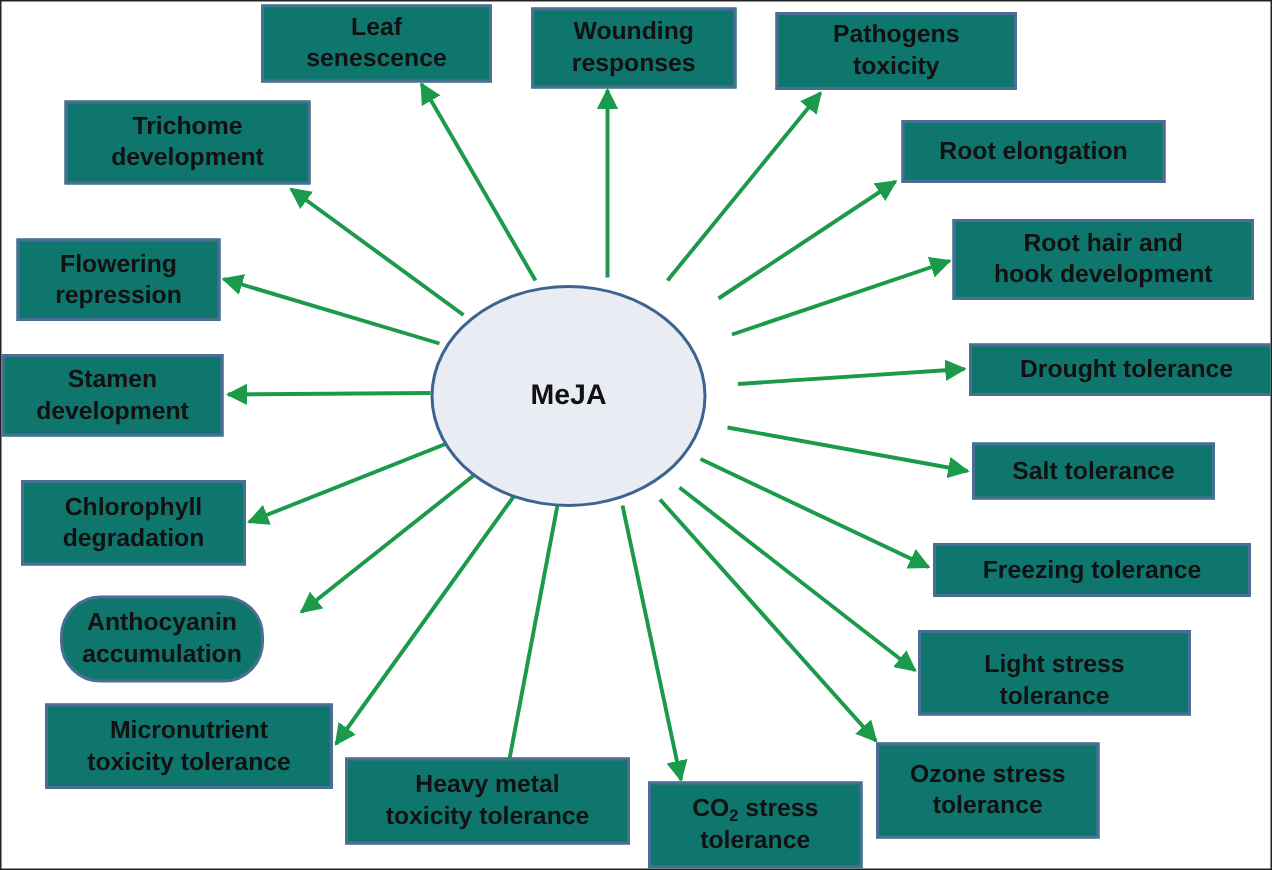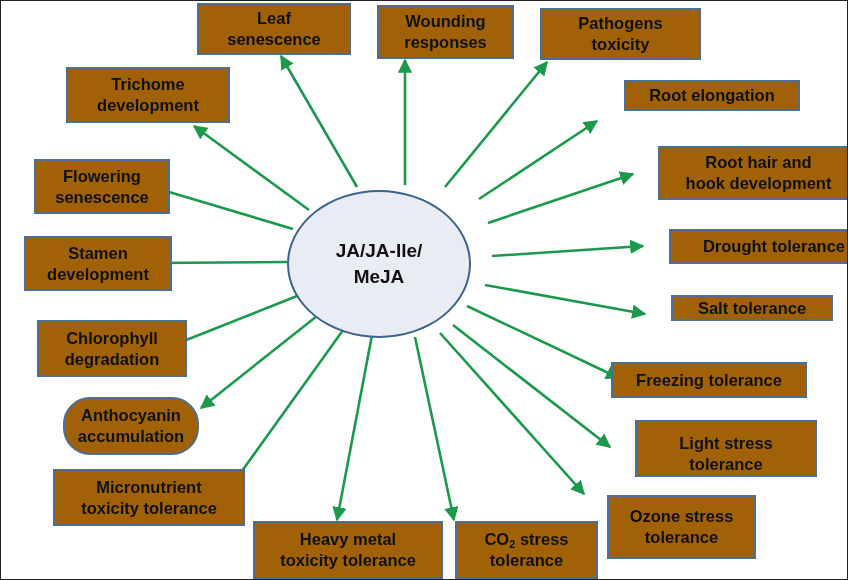--- a/index.html
+++ b/index.html
@@ -4,27 +4,26 @@
 <style>
   html, body { margin: 0; padding: 0; background: #ffffff; }
   body { width: 848px; height: 580px; overflow: hidden; }
   #frame {
     position: relative; width: 846px; height: 578px;
     border: 1px solid #222; background: #ffffff; overflow: hidden;
   }
   svg#links { position: absolute; left: 0; top: 0; }
   .box {
     position: absolute; box-sizing: border-box;
-    background: #a16207; border: 2px solid #4a6e94;
+    background: #0f766e; border: 2px solid #4a6e94;
     display: flex; align-items: center; justify-content: center;
     text-align: center;
     font-family: "Liberation Sans", sans-serif; font-weight: bold;
     font-size: 16.5px; line-height: 21px; color: #111;
     white-space: pre-line;
-    margin-left: 23px;
   }
   .hub {
     position: absolute; box-sizing: border-box;
     border: 2px solid #3c6490; border-radius: 50%;
     background: #e9ecf2;
     display: flex; align-items: center; justify-content: center; text-align: center;
     font-family: "Liberation Sans", sans-serif; font-weight: bold;
     font-size: 19px; line-height: 26px; color: #111;
   }
   sub { font-size: 11px; vertical-align: -3px; line-height: 0; }
@@ -54,52 +53,51 @@
       <line x1="316" y1="315" x2="200" y2="407" stroke="#1a9a4a" stroke-width="2.6" marker-end="url(#ah)"></line>
       <line x1="452" y1="324" x2="609" y2="446" stroke="#1a9a4a" stroke-width="2.6" marker-end="url(#ah)"></line>
       <line x1="345" y1="325" x2="223" y2="495" stroke="#1a9a4a" stroke-width="2.6" marker-end="url(#ah)"></line>
       <line x1="439" y1="332" x2="583" y2="493" stroke="#1a9a4a" stroke-width="2.6" marker-end="url(#ah)"></line>
       <line x1="371" y1="334" x2="336" y2="519" stroke="#1a9a4a" stroke-width="2.6" marker-end="url(#ah)"></line>
       <line x1="414" y1="336" x2="453" y2="519" stroke="#1a9a4a" stroke-width="2.6" marker-end="url(#ah)"></line>
     </svg>
 
   <div class="hub" style="left:286px; top:189px; width:184px; height:148px;">
     <div>
-      <div>JA/JA-Ile/</div>
       <div>MeJA</div>
     </div>
   </div>
 
   <div id="boxes">
       <div class="box" style="left: 173px; top: 2px; width: 154px; height: 52px;"><span>Leaf
 senescence</span></div>
       <div class="box" style="left: 353px; top: 4px; width: 137px; height: 54px;"><span>Wounding
 responses</span></div>
       <div class="box" style="left: 516px; top: 7px; width: 161px; height: 52px;"><span>Pathogens
 toxicity</span></div>
       <div class="box" style="left: 42px; top: 66px; width: 164px; height: 56px;"><span>Trichome
 development</span></div>
-      <div class="box" style="left: 600px; top: 79px; width: 176px; height: 31px;"><span>Root elongation</span></div>
+      <div class="box" style="left: 600px; top: 79px; width: 176px; height: 42px;"><span>Root elongation</span></div>
       <div class="box" style="left: 634px; top: 145px; width: 201px; height: 54px;"><span>Root hair and
 hook development</span></div>
       <div class="box" style="left: 10px; top: 158px; width: 136px; height: 55px;"><span>Flowering
-senescence</span></div>
+repression</span></div>
       <div class="box" style="left: 0px; top: 235px; width: 148px; height: 55px;"><span>Stamen
 development</span></div>
       <div class="box" style="left: 645px; top: 228px; width: 210px; height: 35px;"><span>Drought tolerance</span></div>
-      <div class="box" style="left: 647px; top: 294px; width: 162px; height: 26px;"><span>Salt tolerance</span></div>
+      <div class="box" style="left: 647px; top: 294px; width: 162px; height: 38px;"><span>Salt tolerance</span></div>
       <div class="box" style="left: 13px; top: 319px; width: 150px; height: 57px;"><span>Chlorophyll
 degradation</span></div>
-      <div class="box" style="left: 587px; top: 361px; width: 196px; height: 36px;"><span>Freezing tolerance</span></div>
+      <div class="box" style="left: 621px; top: 361px; width: 212px; height: 36px;"><span>Freezing tolerance</span></div>
       <div class="box" style="left: 39px; top: 396px; width: 136px; height: 58px; border-radius: 27px;"><span>Anthocyanin
 accumulation</span></div>
       <div class="box" style="left: 611px; top: 419px; width: 182px; height: 57px; align-items: flex-end;"><span>Light stress
 tolerance</span></div>
       <div class="box" style="left: 29px; top: 468px; width: 192px; height: 57px;"><span>Micronutrient
 toxicity tolerance</span></div>
       <div class="box" style="left: 583px; top: 494px; width: 149px; height: 64px;"><span>Ozone stress
 tolerance</span></div>
-      <div class="box" style="left: 229px; top: 520px; width: 190px; height: 58px;"><span>Heavy metal
+      <div class="box" style="left: 229px; top: 504px; width: 190px; height: 58px;"><span>Heavy metal
 toxicity tolerance</span></div>
       <div class="box" style="left: 431px; top: 520px; width: 143px; height: 58px;"><span>CO<sub>2</sub> stress
 tolerance</span></div>
     </div>
 </div>
 
 </body></html>

